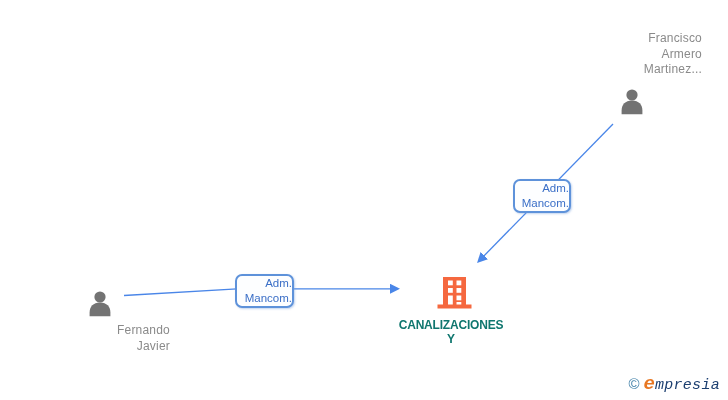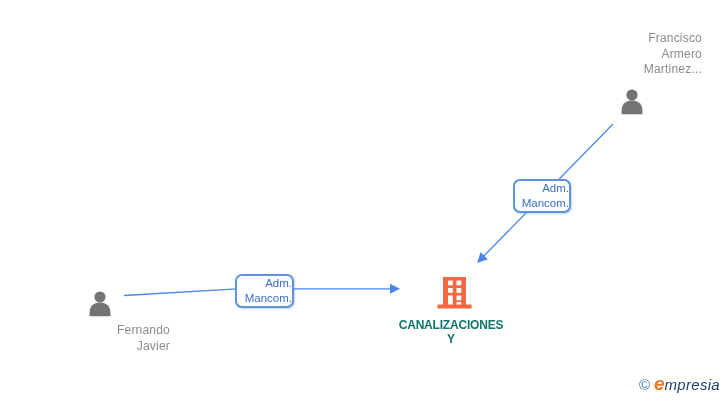--- a/index.html
+++ b/index.html
@@ -23,21 +23,21 @@
     position:absolute;background:#fdfeff;border:2px solid #5e92da;border-radius:7px;
     color:#3b6fc7;font-size:11.5px;line-height:15px;text-align:center;
     display:flex;flex-direction:column;justify-content:center;
     box-shadow:1px 1px 2px rgba(120,160,220,0.45);box-sizing:border-box;
   }
   .edge-label span{display:block;text-align:right;}
   .brand{
     position:absolute;right:8px;bottom:5px;display:flex;align-items:baseline;gap:4px;
   }
   .brand .copy{color:#4180a8;font-size:15px;font-family:"Liberation Sans",sans-serif;}
-  .brand .script{font-family:Liberation Sans, sans-serif;font-style:italic;}
+  .brand .script{font-family:Liberation Mono, monospace;font-style:italic;}
   .brand .e{color:#e87722;font-size:19px;font-weight:bold;}
   .brand .rest{color:#1c3f70;font-size:15px;letter-spacing:0.3px;}
 </style>
 </head>
 <body>
 
 <div class="canvas">
 
   <svg class="edges" width="728" height="400" viewBox="0 0 728 400">
     <defs>

